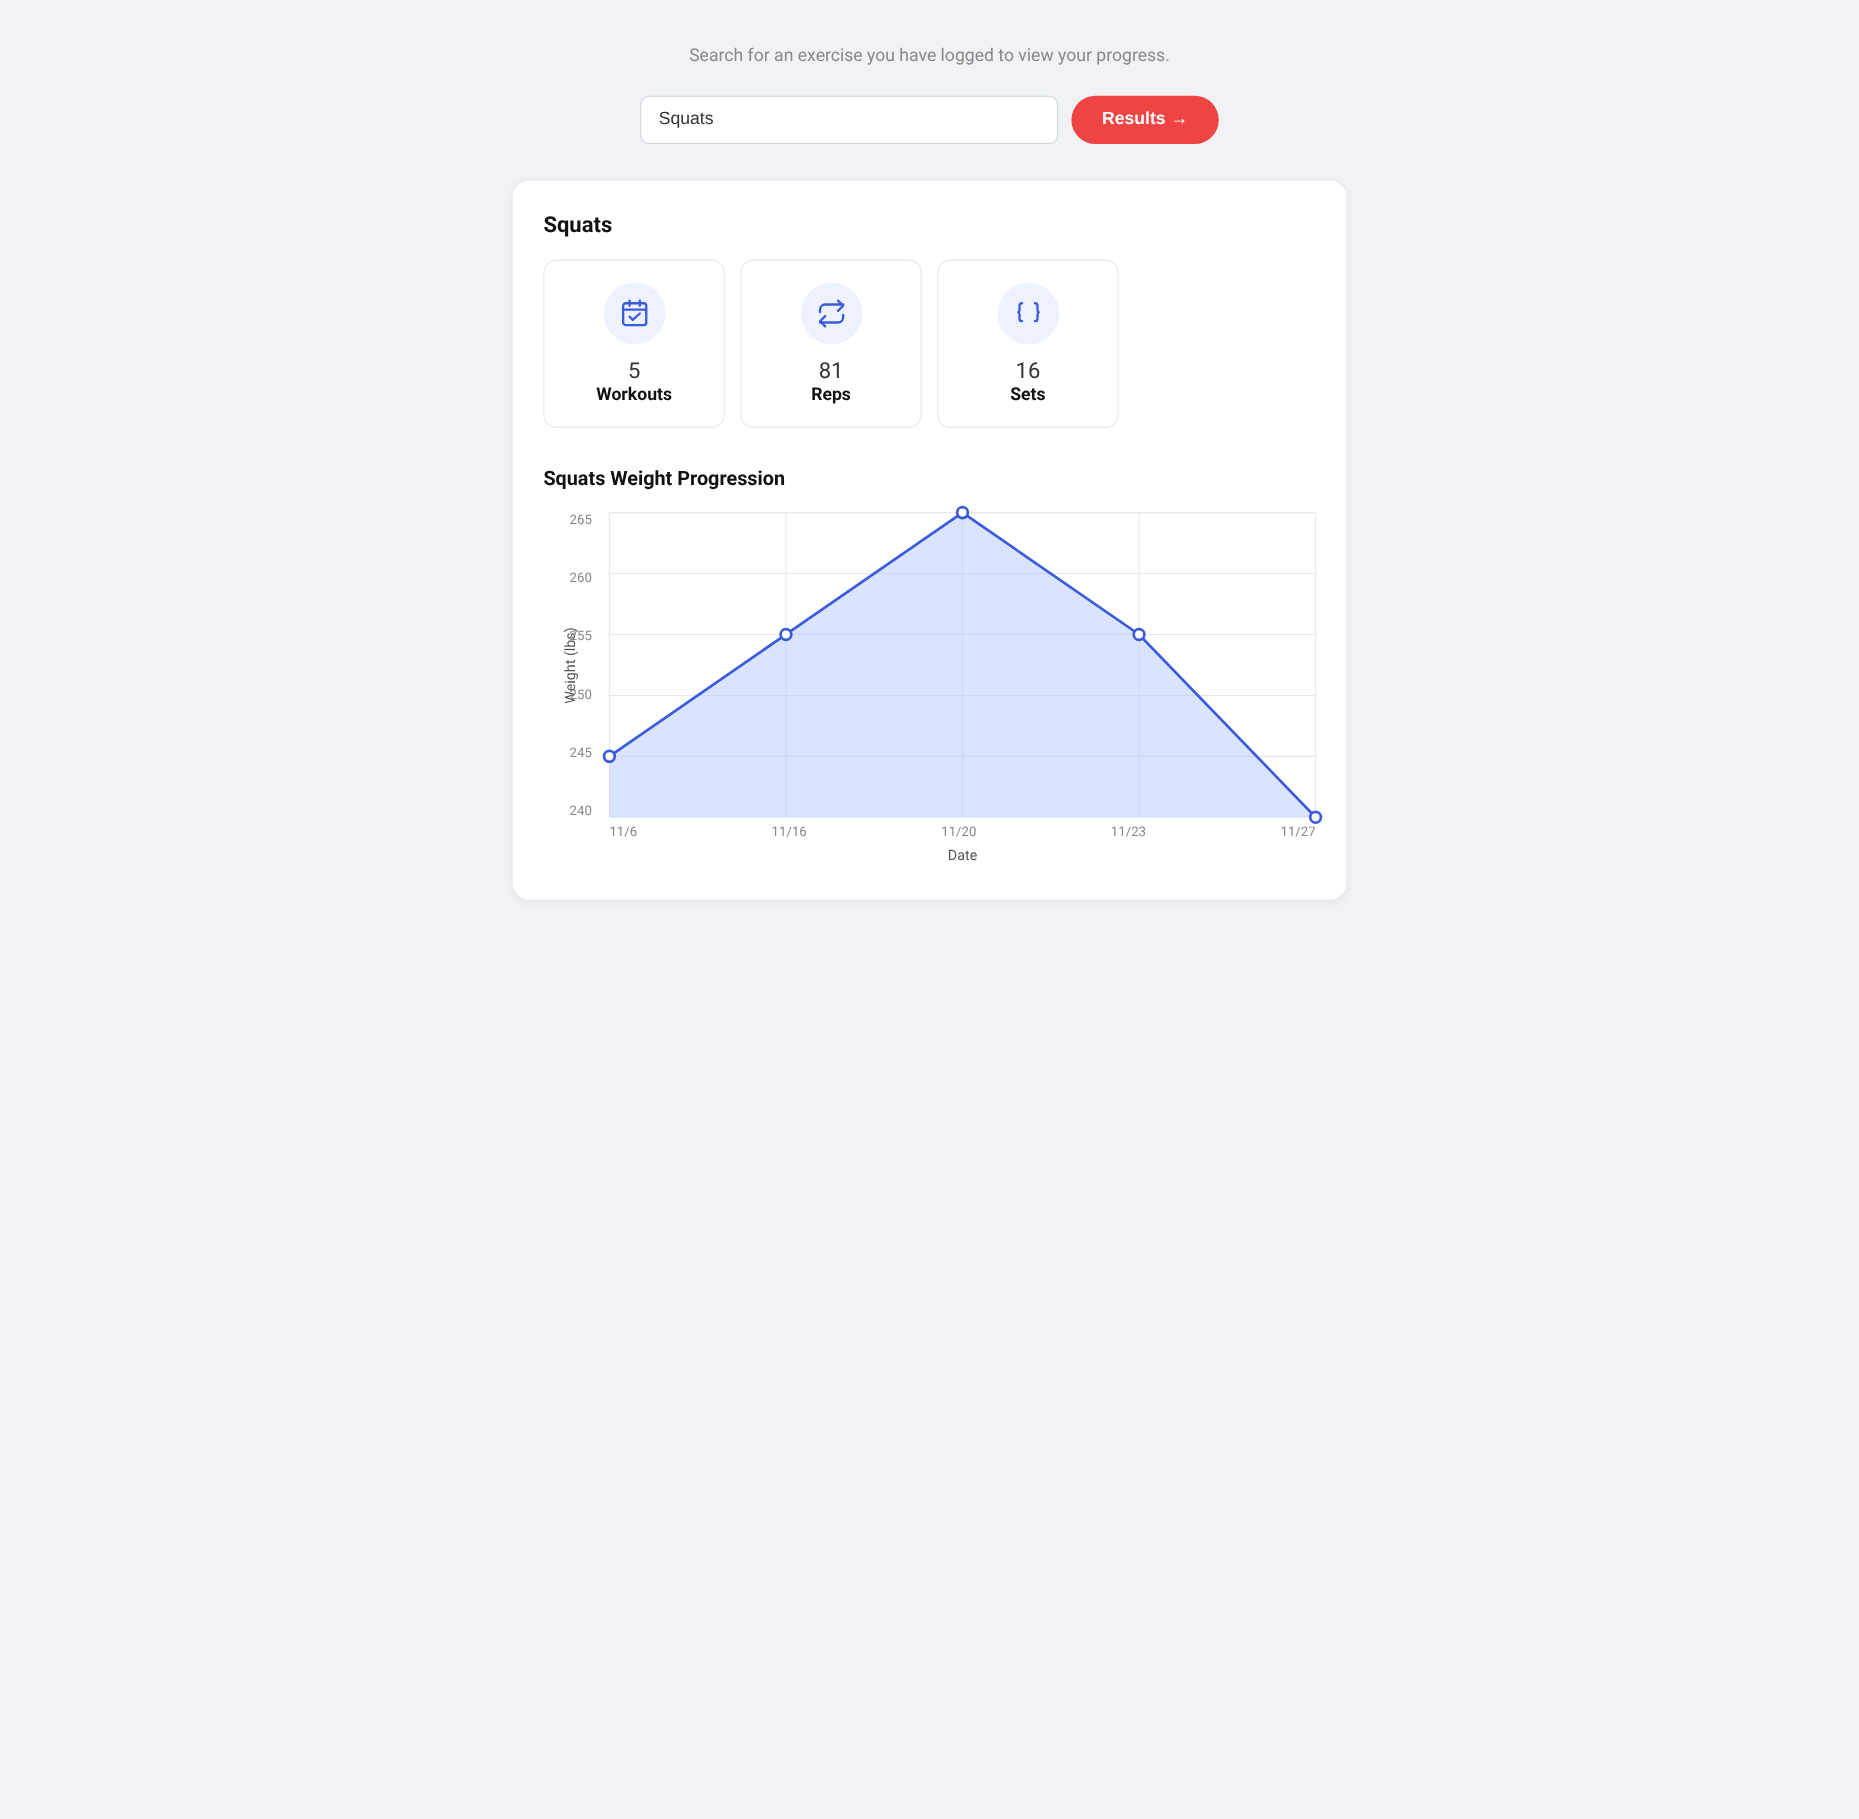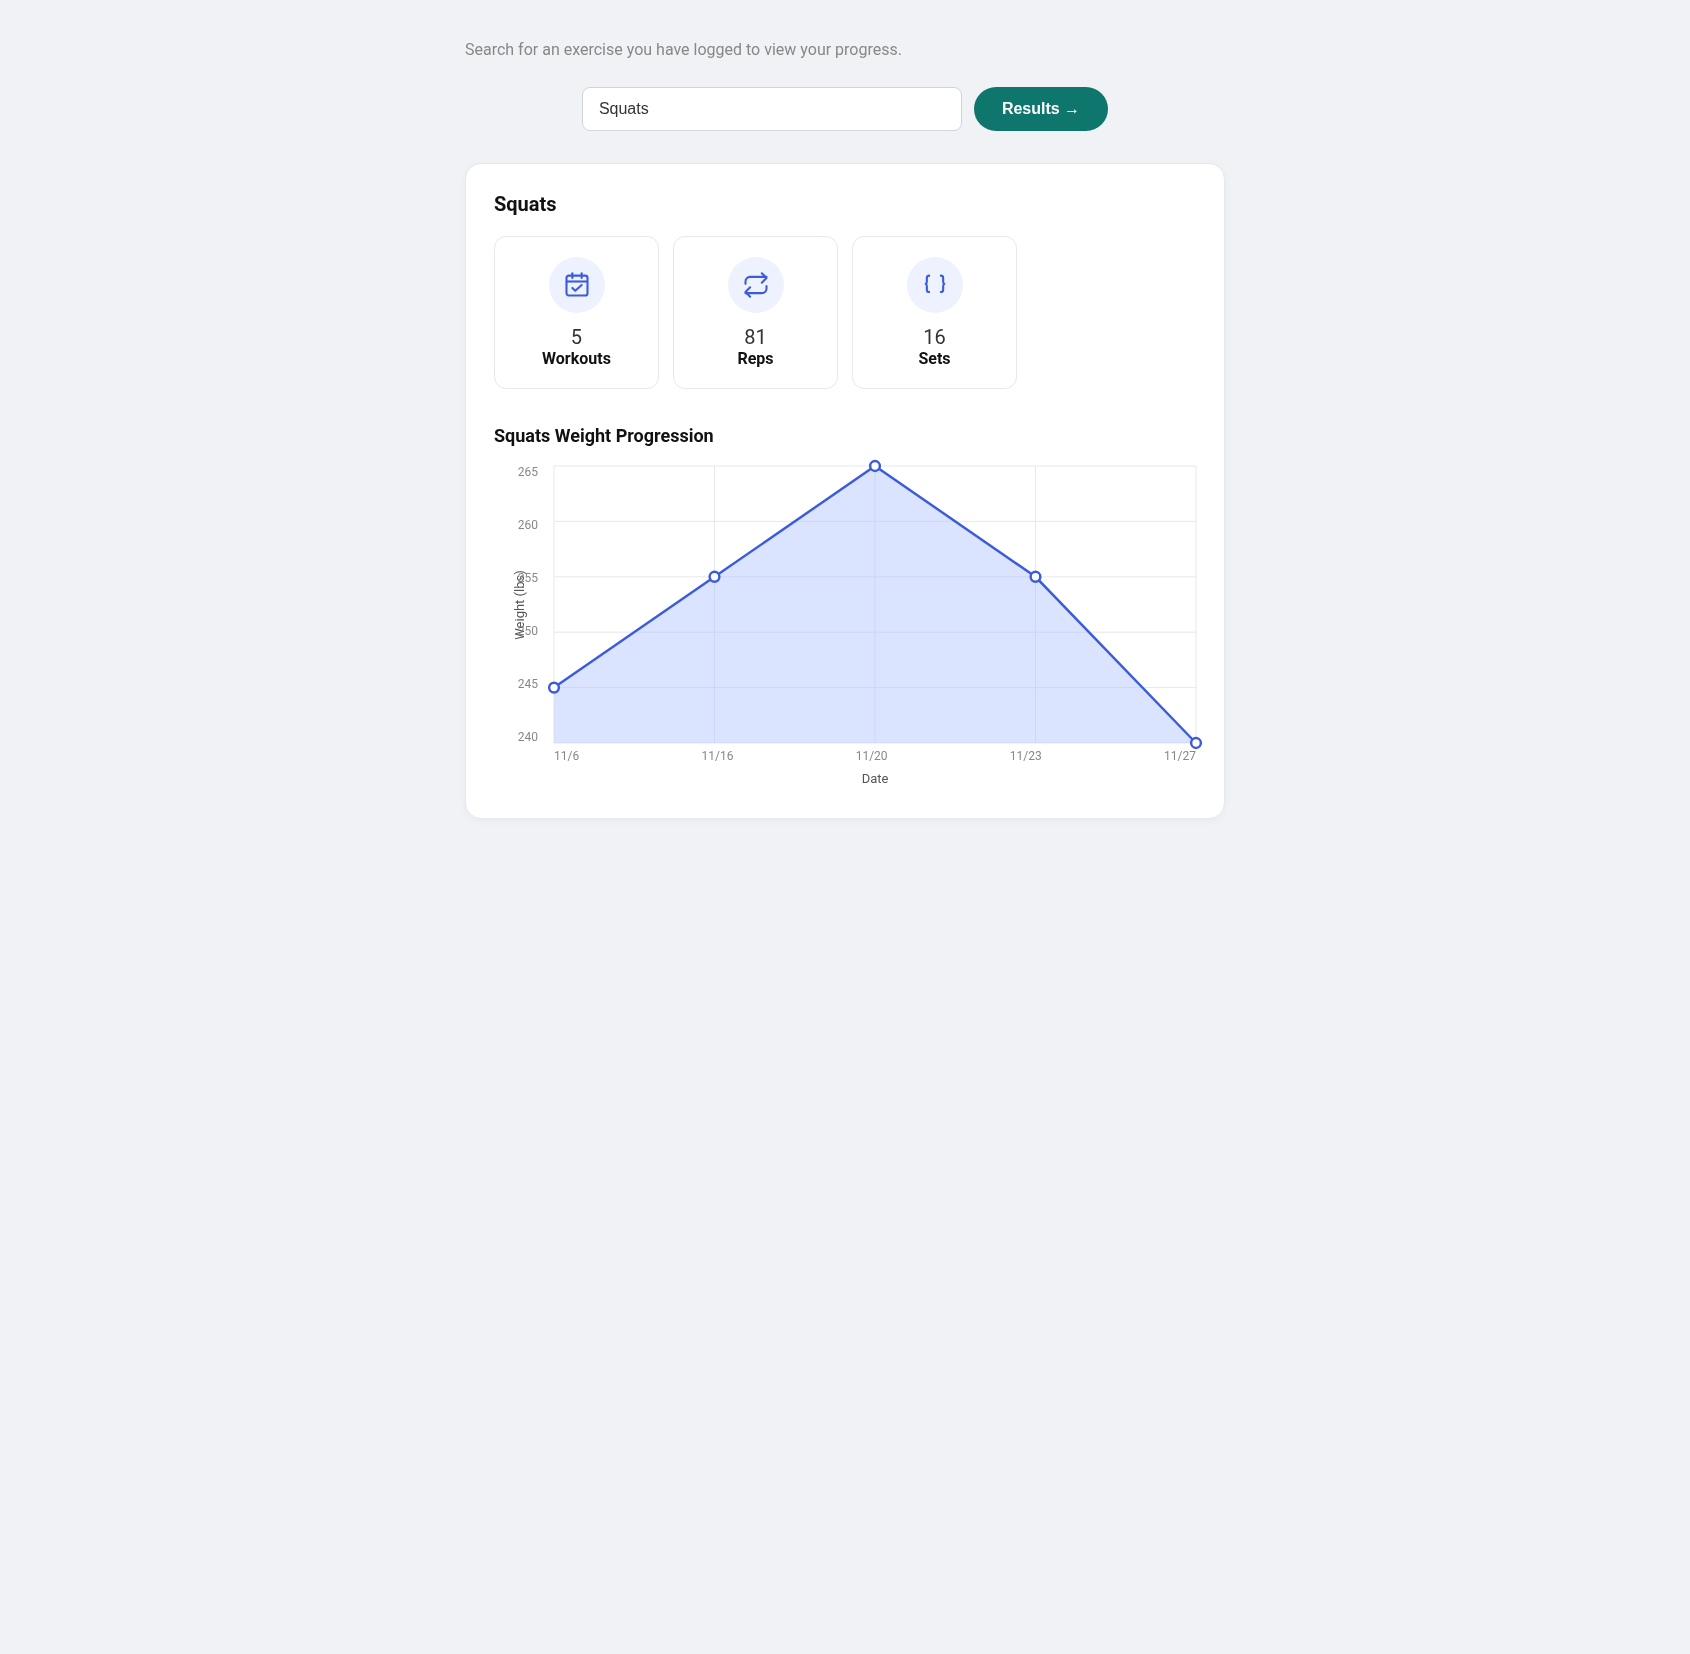--- a/index.html
+++ b/index.html
@@ -16,21 +16,21 @@
       max-width: 100%;
     }
     .page-title {
       text-align: center;
       font-size: 32px;
       font-weight: 700;
       color: #111;
       margin-bottom: 12px;
     }
     .page-subtitle {
-      text-align: left;
+      text-align: center;
       font-size: 16px;
       color: #888;
       margin-bottom: 28px;
     }
     .search-row {
       display: flex;
       gap: 12px;
       justify-content: center;
       margin-bottom: 32px;
     }
@@ -38,21 +38,21 @@
       width: 380px;
       padding: 12px 16px;
       border: 1.5px solid #d0d5dd;
       border-radius: 8px;
       font-size: 16px;
       color: #333;
       background: #fff;
       outline: none;
     }
     .results-button {
-      background: #0f766e;
+      background: #ef4444;
       color: #fff;
       border: none;
       border-radius: 24px;
       padding: 12px 28px;
       font-size: 16px;
       font-weight: 600;
       cursor: pointer;
       display: flex;
       align-items: center;
       gap: 8px;

